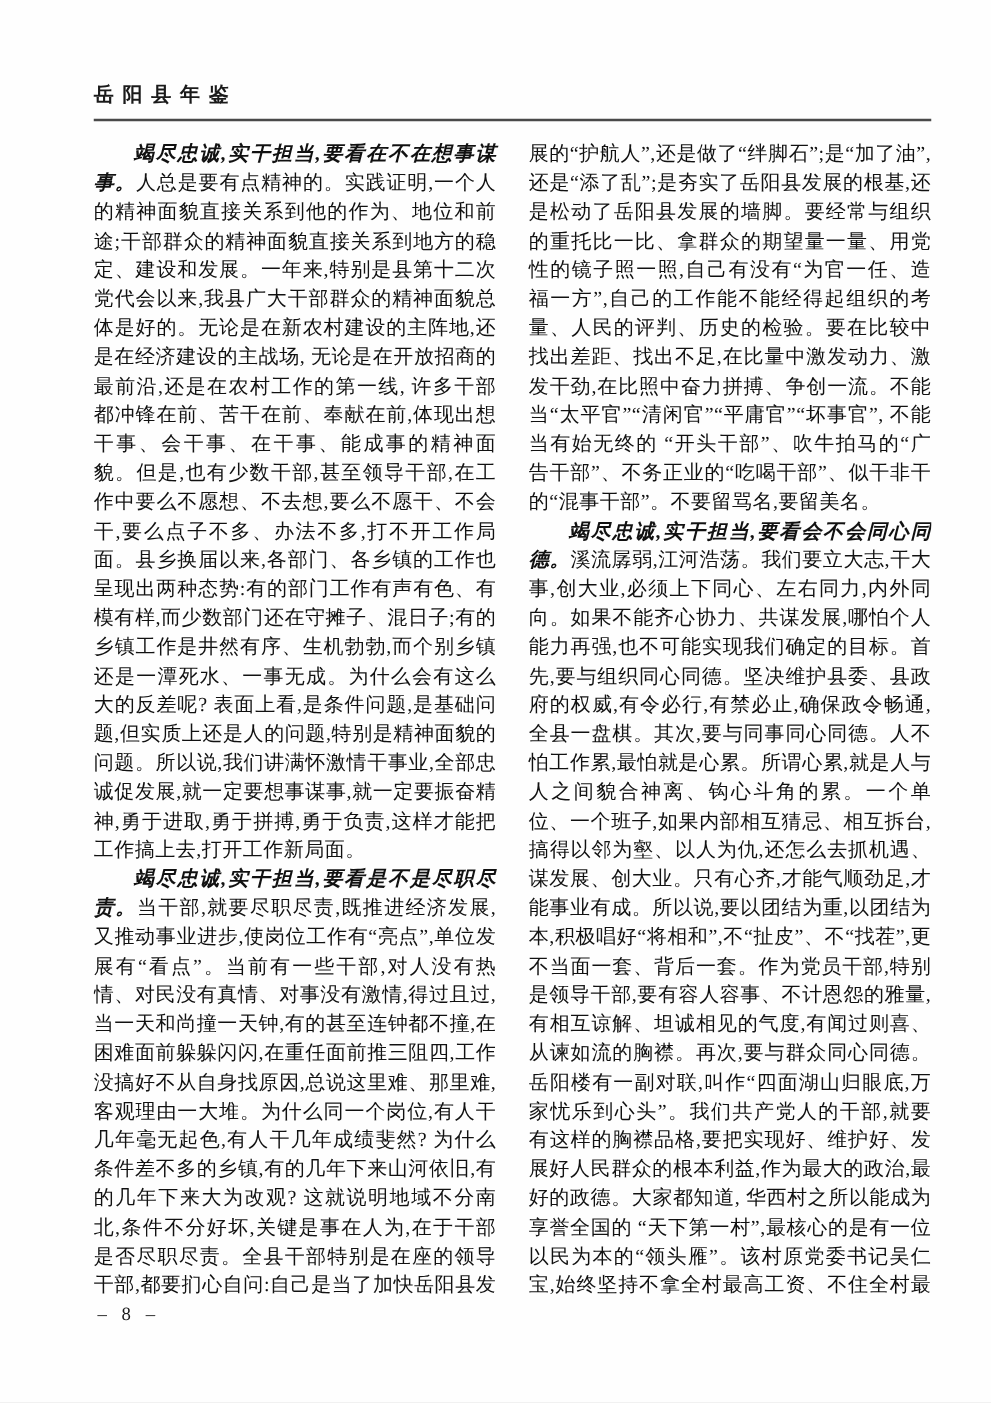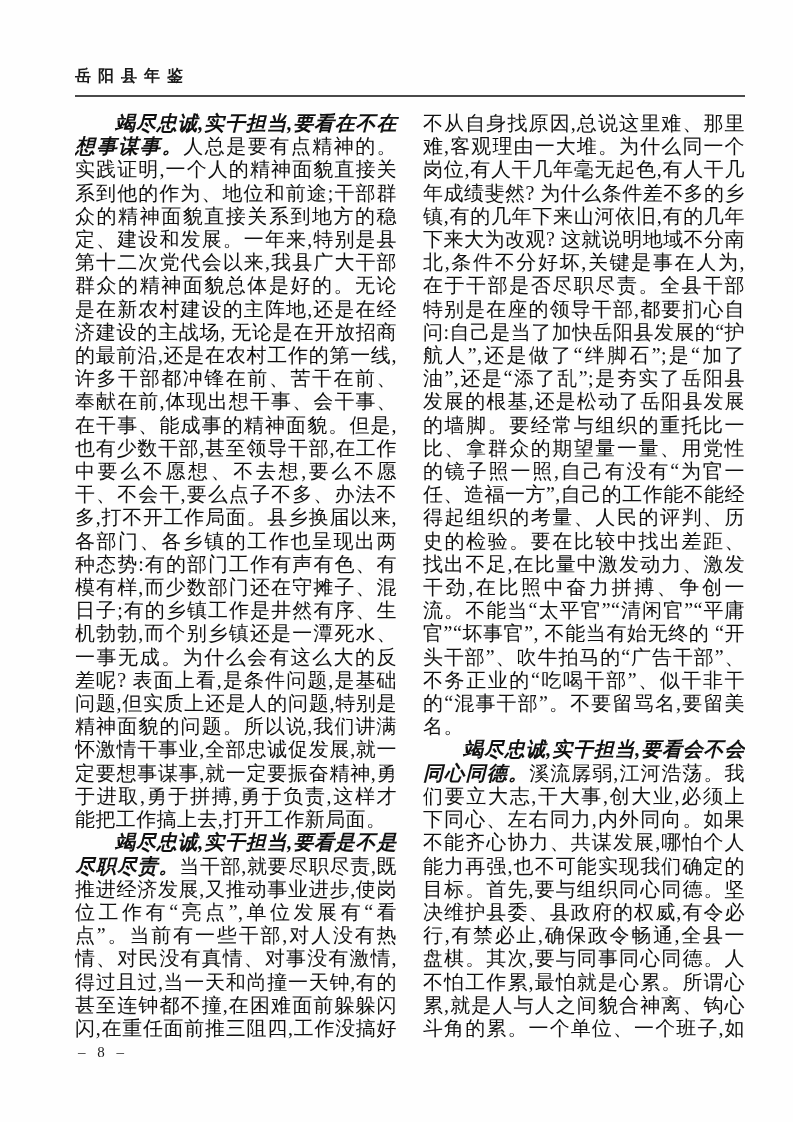--- a/index.html
+++ b/index.html
@@ -41,21 +41,21 @@
   }
   .body-columns {
     position: absolute;
     top: 112px;
     left: 75px;
     width: 670px;
     height: 936px;
     column-count: 2;
     column-gap: 26px;
     column-fill: auto;
-    font-size: 20px;
+    font-size: 16px;
     line-height: 23.2px;
     text-align: justify;
     overflow: hidden;
   }
   .body-columns p {
     margin: 0;
     text-indent: 2em;
     letter-spacing: 0.4px;
   }
   .lead {

